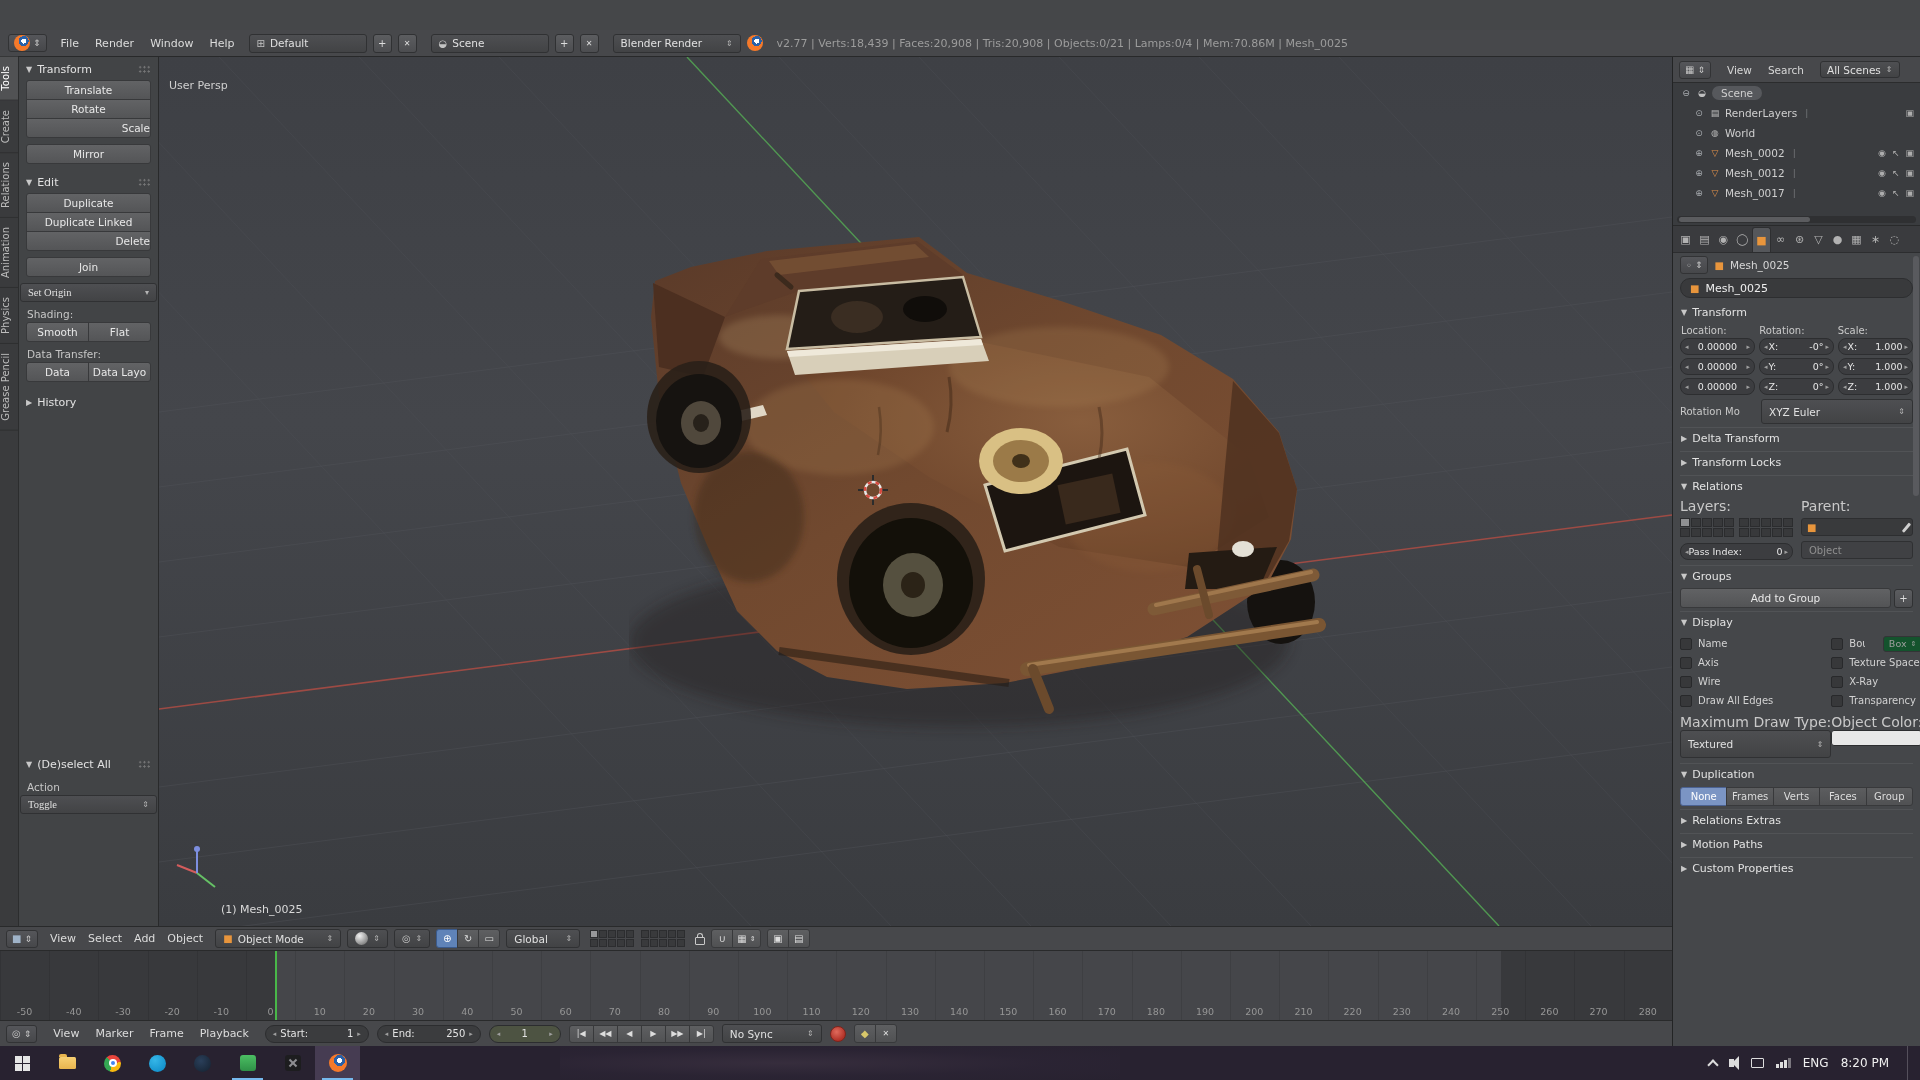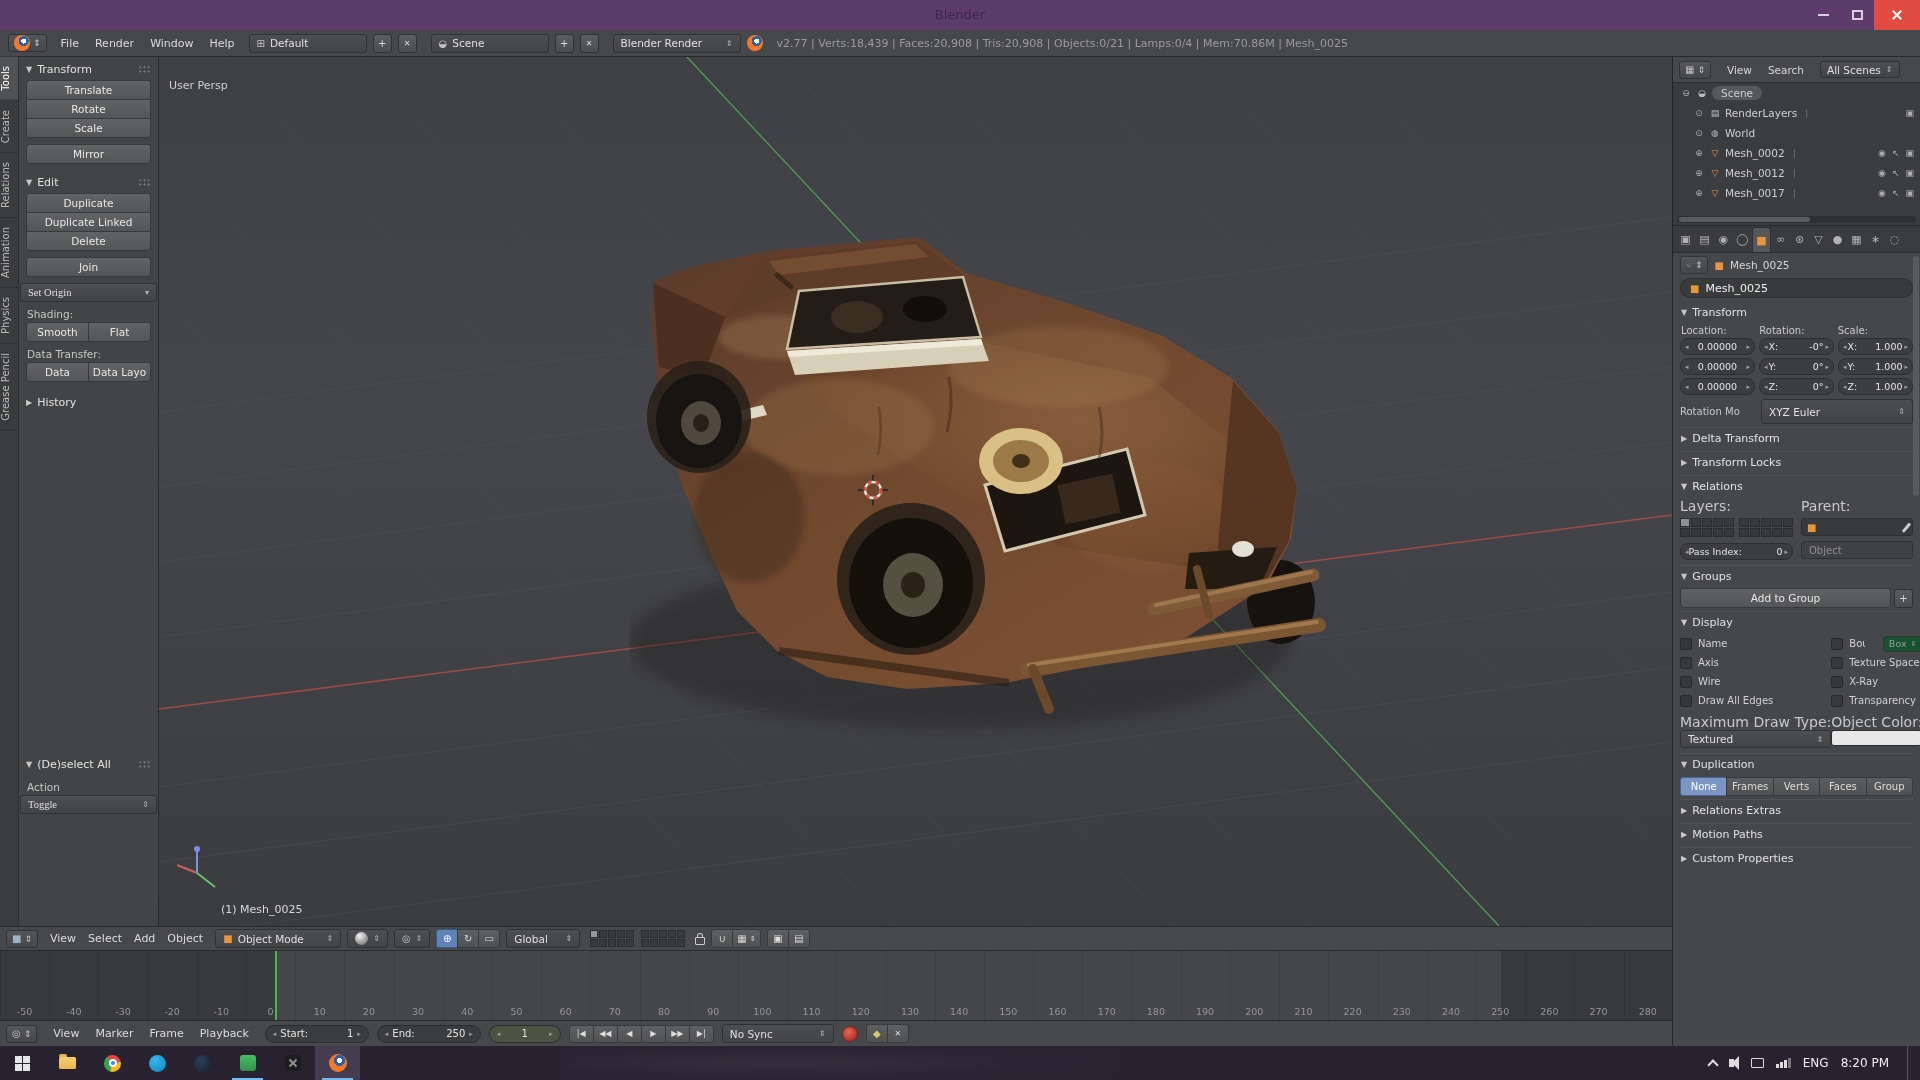--- a/index.html
+++ b/index.html
@@ -39,21 +39,21 @@
   .vtab{writing-mode:vertical-rl;transform:rotate(180deg);font-size:10px;color:#bdbdbd;padding:9px 0;text-align:center;border-top:1px solid #2f3031;}
   .vtabs .vtab:nth-of-type(1){background:#515254;color:#fff;}
 
   .toolshelf{position:absolute;left:19px;top:0;width:140px;height:869px;background:#424446;border-right:1px solid #292a2b;display:flex;flex-direction:column;padding:2px 0 0 0;overflow:hidden;}
   .phead{height:21px;display:flex;align-items:center;gap:5px;padding:0 7px;font-size:11px;color:#e2e2e2;white-space:nowrap;}
   .phead .tri{font-size:8px;color:#c8c8c8;}
   .dots{margin-left:auto;width:13px;height:9px;background-image:radial-gradient(#8b8b8b 30%,transparent 32%);background-size:4.3px 4.3px;opacity:.7;}
   .btn{display:block;height:20px;line-height:18px;margin:0 7px;background:linear-gradient(#626365,#545557);border:1px solid #38393b;border-radius:3px;color:#e8e8e8;font-size:10.5px;text-align:center;white-space:nowrap;overflow:hidden;}
   .stack .btn{border-radius:0;margin-top:-1px;}
   .stack .btn:first-child{border-radius:3px 3px 0 0;margin-top:0;}
-  .stack .btn:last-child{border-radius:0 0 3px 3px;}
+  .stack .btn:last-child{border-radius:0 0 3px 3px;text-align:right;}
   .btnrow{display:flex;margin:0 7px;}
   .btnrow .btn{flex:1;margin:0;border-radius:0;}
   .btnrow .btn:first-child{border-radius:3px 0 0 3px;}
   .btnrow .btn:last-child{border-radius:0 3px 3px 0;margin-left:-1px;}
   .shelf-label{font-size:10.5px;color:#c6c6c6;padding:6px 8px 2px;}
   .dd.shelf{margin:0 1px;font-family:Liberation Serif, serif;}
   .spacer{flex:1;}
 
   
   .canvas{position:absolute;left:159px;top:0;width:1513px;height:869px;overflow:hidden;background:linear-gradient(#3e4045 0%,#44464b 42%,#3a3c40 100%);}
@@ -178,34 +178,20 @@
   .net span{width:2.5px;background:#ddd;}
   .net .n1{height:4px;} .net .n2{height:6px;} .net .n3{height:8px;} .net .n4{height:10px;opacity:.45;}
   .traytxt{color:#efefef;font-size:12px;}
   .showdesk{width:5px;height:34px;border-left:1px solid #55505c;margin-left:6px;}
 </style>
 </head>
 <body>
 
 <div class="screen">
 
-  <div class="titlebar">
-    <span class="title">Blender</span>
-    <div class="win-controls">
-      <div class="wc">
-          <span class="bar"></span>
-        </div>
-      <div class="wc">
-          <span class="box"></span>
-        </div>
-      <div class="wc close">
-          <span class="xg"></span>
-        </div>
-    </div>
-  </div>
 
   <div class="infobar">
     <div class="edbtn">
       <span class="blender-logo"></span>
       <span>⇕</span>
     </div>
     <div class="menu-row">
 
     <span class="menu-item">File</span>
         <span class="menu-item">Render</span>
@@ -600,21 +586,21 @@
           <div class="pbtn">
               <span>▶</span>
             </div>
           <div class="pbtn">
               <span>▶▶</span>
             </div>
           <div class="pbtn">
               <span>▶|</span>
             </div>
         </div>
-        <div class="dd" style="width:112px">
+        <div class="dd" style="width:100px">
           <span>No Sync</span>
           <span class="arr">⇕</span>
         </div>
         <div class="recbtn"></div>
         <div class="mgrp">
           <div class="mbtn">
               <span style="color:#d8c76a">◆</span>
             </div>
           <div class="mbtn">
               <span style="font-size:8px">✕</span>
@@ -907,21 +893,21 @@
         <div class="chk">
             <span class="box12"></span>
             <span>Draw All Edges</span>
           </div>
         <div class="chk">
             <span class="box12"></span>
             <span>Transparency</span>
           </div>
         <span class="flabel" style="margin-top:4px">Maximum Draw Type:</span>
         <span class="flabel" style="margin-top:4px">Object Color:</span>
-        <div class="dd" style="height:18px">
+        <div class="dd" style="height:28px">
           <span>Textured</span>
           <span class="arr">⇕</span>
         </div>
         <div style="display:flex">
             <div class="colorsw"></div>
           </div>
       </div>
 
       <div class="phead">
         <span class="tri">▼</span>

